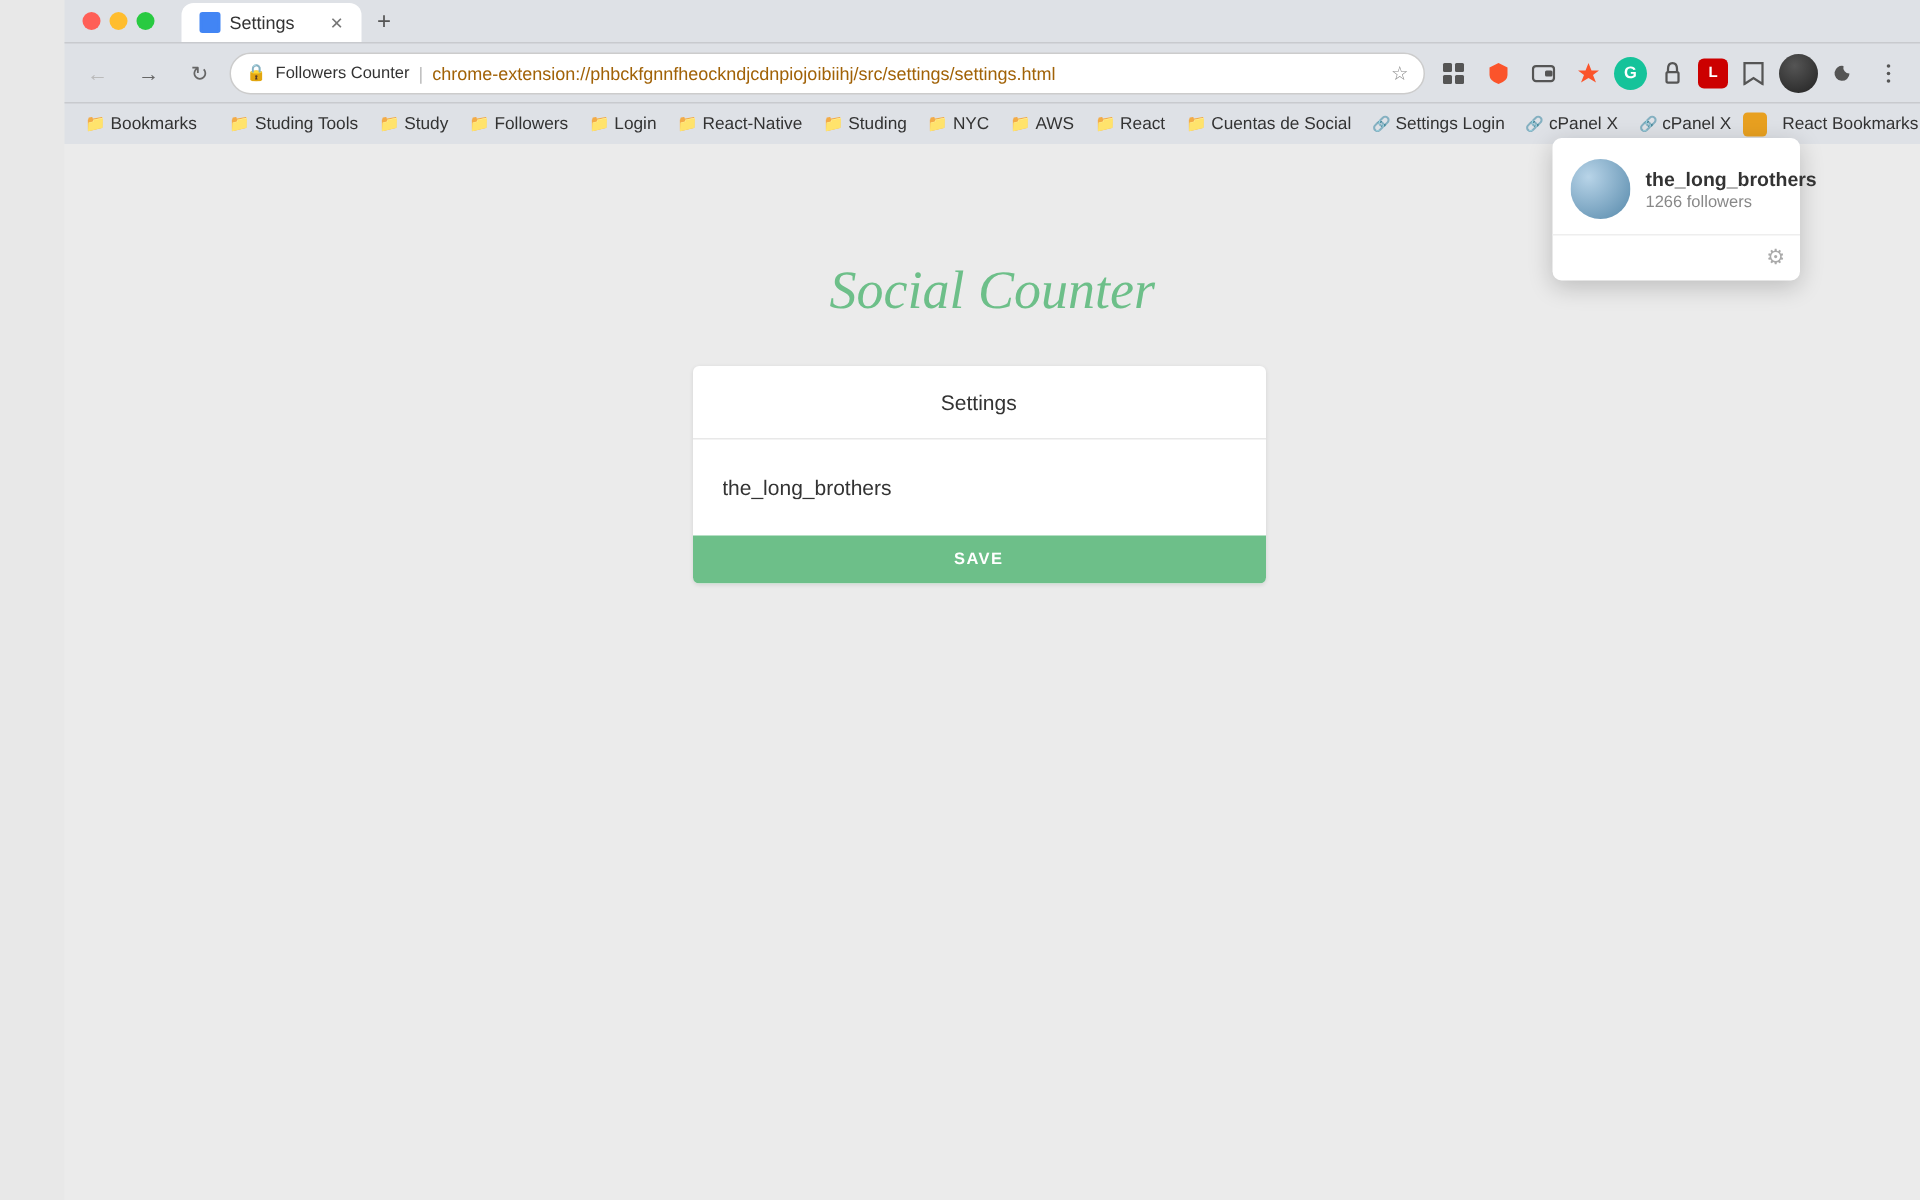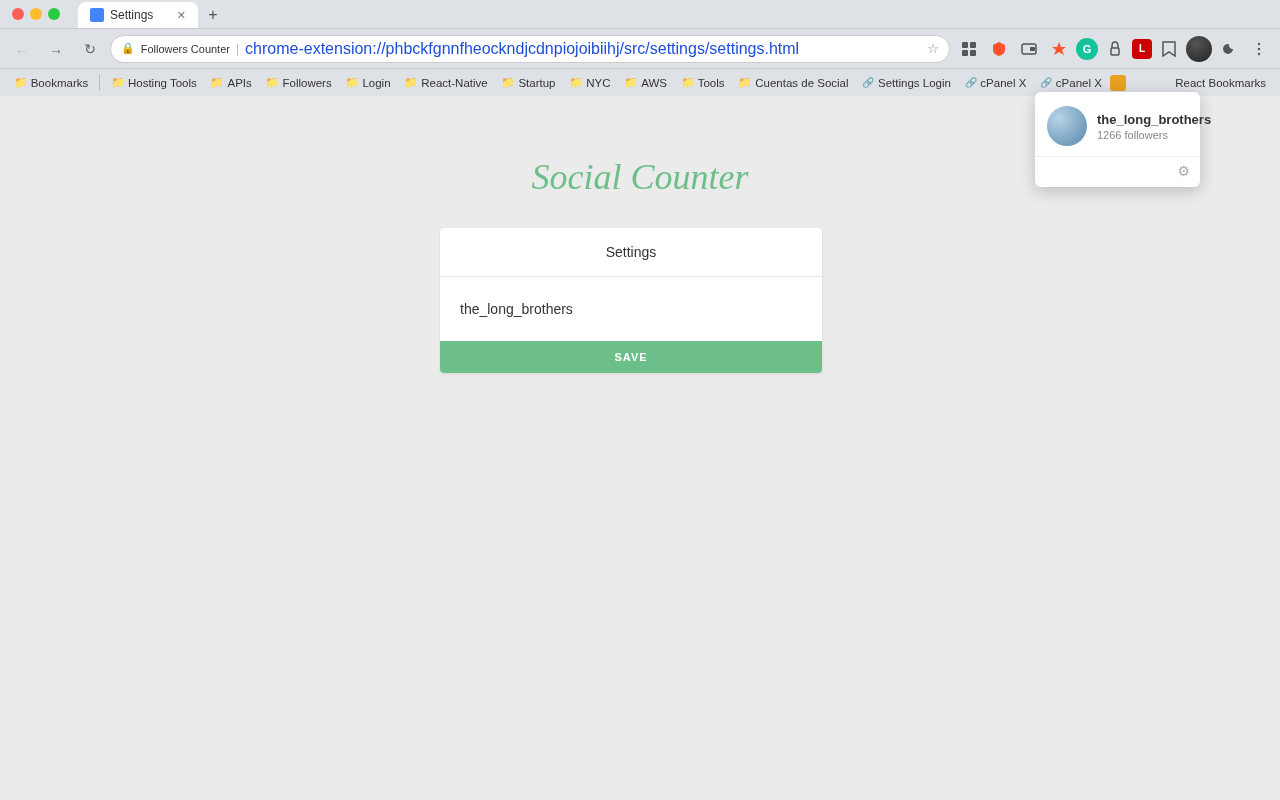--- a/index.html
+++ b/index.html
@@ -19,21 +19,21 @@
     .tab-title { font-size: 12px; color: #333; flex: 1; }
     .tab-close { font-size: 11px; color: #777; cursor: pointer; margin-left: 4px; }
     .new-tab-btn { width: 26px; height: 26px; display: flex; align-items: center; justify-content: center; border-radius: 50%; color: #555; font-size: 16px; cursor: pointer; }
 
     
     .nav-bar { height: 40px; background: #dee1e6; display: flex; align-items: center; padding: 0 8px; gap: 6px; border-top: 1px solid #c8cace; }
     .nav-btn { width: 28px; height: 28px; display: flex; align-items: center; justify-content: center; border-radius: 50%; color: #666; font-size: 14px; cursor: pointer; }
     .nav-btn.disabled { color: #bbb; cursor: default; }
     .address-bar { flex: 1; height: 28px; background: #fff; border-radius: 14px; display: flex; align-items: center; padding: 0 10px; gap: 6px; font-size: 12px; color: #333; border: 1px solid #ccc; }
     .address-lock { color: #555; font-size: 11px; }
-    .address-text { flex: 1; font-size: 16px; color: #1d4ed8; }
+    .address-text { flex: 1; font-size: 12px; color: #a16207; }
     .address-star { color: #888; font-size: 13px; cursor: pointer; }
     .nav-icons { display: flex; gap: 4px; align-items: center; }
     .nav-icon { width: 26px; height: 26px; display: flex; align-items: center; justify-content: center; border-radius: 50%; cursor: pointer; font-size: 14px; color: #555; }
     .nav-icon-ext { width: 22px; height: 22px; border-radius: 50%; background: #333; display: flex; align-items: center; justify-content: center; color: #fff; font-size: 10px; font-weight: bold; }
 
     
     .bookmarks-bar { height: 28px; background: #dee1e6; display: flex; align-items: center; padding: 0 8px; gap: 2px; border-top: 1px solid #c8cace; overflow: hidden; }
     .bookmark-item { display: flex; align-items: center; gap: 3px; padding: 2px 6px; border-radius: 4px; cursor: pointer; font-size: 11.5px; color: #333; white-space: nowrap; }
     .bookmark-folder-icon { font-size: 11px; }
     .bookmark-separator { width: 1px; height: 16px; background: #bbb; margin: 0 3px; }
@@ -57,21 +57,21 @@
     .popup-user { display: flex; align-items: center; gap: 10px; padding: 14px 12px 10px; }
     .popup-avatar { width: 40px; height: 40px; border-radius: 50%; background: linear-gradient(135deg, #87ceeb 0%, #4a90c4 40%, #a8d8ea 70%, #e8f4f8 100%); overflow: hidden; flex-shrink: 0; position: relative; }
     .popup-avatar-inner { width: 100%; height: 100%; background: radial-gradient(circle at 30% 30%, #b8d4e8, #5588aa); }
     .popup-user-info { display: flex; flex-direction: column; gap: 2px; }
     .popup-username { font-size: 13px; font-weight: 600; color: #333; }
     .popup-followers { font-size: 11px; color: #888; }
     .popup-gear { position: absolute; bottom: 8px; right: 10px; color: #aaa; font-size: 14px; cursor: pointer; }
     .popup-divider { height: 1px; background: #eee; }
 
     
-    .browser-window { position: relative; }
+    .browser-window { position: relative; padding-left: 43px; }
   </style>
 </head>
 <body>
 
 <div class="browser-window">
 
   <div class="title-bar">
     <div class="traffic-lights">
       <div class="traffic-light tl-red"></div>
       <div class="traffic-light tl-yellow"></div>
@@ -165,53 +165,53 @@
   </div>
 
   <div class="bookmarks-bar">
     <div class="bookmark-item">
       <span class="bookmark-folder-icon">📁</span>
       <span>Bookmarks</span>
     </div>
     <div class="bookmark-separator"></div>
     <div class="bookmark-item">
       <span class="bookmark-folder-icon">📁</span>
-      <span>Hosting Tools</span>
-    </div>
-    <div class="bookmark-item">
-      <span class="bookmark-folder-icon">📁</span>
-      <span>APIs</span>
+      <span>Studing Tools</span>
+    </div>
+    <div class="bookmark-item">
+      <span class="bookmark-folder-icon">📁</span>
+      <span>Study</span>
     </div>
     <div class="bookmark-item">
       <span class="bookmark-folder-icon">📁</span>
       <span>Followers</span>
     </div>
     <div class="bookmark-item">
       <span class="bookmark-folder-icon">📁</span>
       <span>Login</span>
     </div>
     <div class="bookmark-item">
       <span class="bookmark-folder-icon">📁</span>
       <span>React-Native</span>
     </div>
     <div class="bookmark-item">
       <span class="bookmark-folder-icon">📁</span>
-      <span>Startup</span>
+      <span>Studing</span>
     </div>
     <div class="bookmark-item">
       <span class="bookmark-folder-icon">📁</span>
       <span>NYC</span>
     </div>
     <div class="bookmark-item">
       <span class="bookmark-folder-icon">📁</span>
       <span>AWS</span>
     </div>
     <div class="bookmark-item">
       <span class="bookmark-folder-icon">📁</span>
-      <span>Tools</span>
+      <span>React</span>
     </div>
     <div class="bookmark-item">
       <span class="bookmark-folder-icon">📁</span>
       <span>Cuentas de Social</span>
     </div>
     <div class="bookmark-item">
       <span class="bookmark-link-icon">🔗</span>
       <span>Settings Login</span>
     </div>
     <div class="bookmark-item">
@@ -223,21 +223,21 @@
       <span>cPanel X</span>
     </div>
     <div class="bookmark-item" style="background:#e8a020; border-radius:3px; width:16px; height:16px; padding:0; min-width:16px;"></div>
     <div style="flex:1;"></div>
     <div class="bookmark-item">
       <span>React Bookmarks</span>
     </div>
   </div>
 
   <div class="page-content">
-    <div style="width: 400px;">
+    <div style="width: 400px; margin-top: 16px;">
       <h1 class="social-counter-title">Social Counter</h1>
 
       <div class="settings-card">
         <div class="settings-header">Settings</div>
         <div class="settings-body">
           <input class="settings-input" type="text" value="the_long_brothers" style="">
         </div>
         <button class="settings-save-btn">SAVE</button>
       </div>
     </div>

